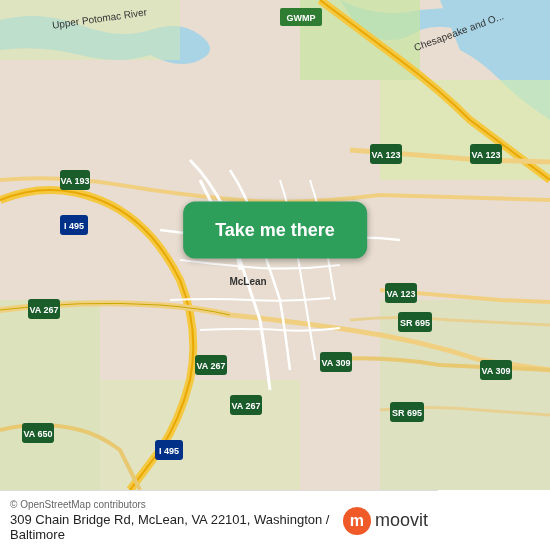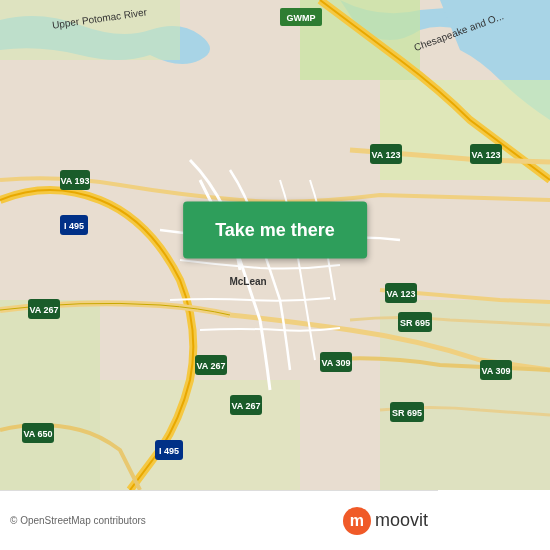--- a/index.html
+++ b/index.html
@@ -20,21 +20,21 @@
     }
 
     #take-me-there-btn {
       position: absolute;
       left: 50%;
       top: 47%;
       transform: translate(-50%, -50%);
       background-color: #2e9e5b;
       color: white;
       border: none;
-      border-radius: 4px;
+      border-radius: 12px;
       padding: 18px 32px;
       font-size: 18px;
       font-weight: bold;
       cursor: pointer;
       white-space: nowrap;
       box-shadow: 0 2px 6px rgba(0,0,0,0.3);
       display: flex;
       flex-direction: column;
       align-items: center;
       gap: 8px;
@@ -215,18 +215,19 @@
 
   </svg>
 
   
   <button id="take-me-there-btn">Take me there</button>
 </div>
 
 <div id="footer">
   <div id="footer-left">
     <span id="osm-credit">© OpenStreetMap contributors</span>
+    <span id="address-text">309 Chain Bridge Rd, McLean, VA 22101, Washington / Baltimore</span>
   </div>
   <div id="moovit-logo">
     <div class="moovit-m">m</div>
     <span class="moovit-text">moovit</span>
   </div>
 </div>
 
 </body></html>

